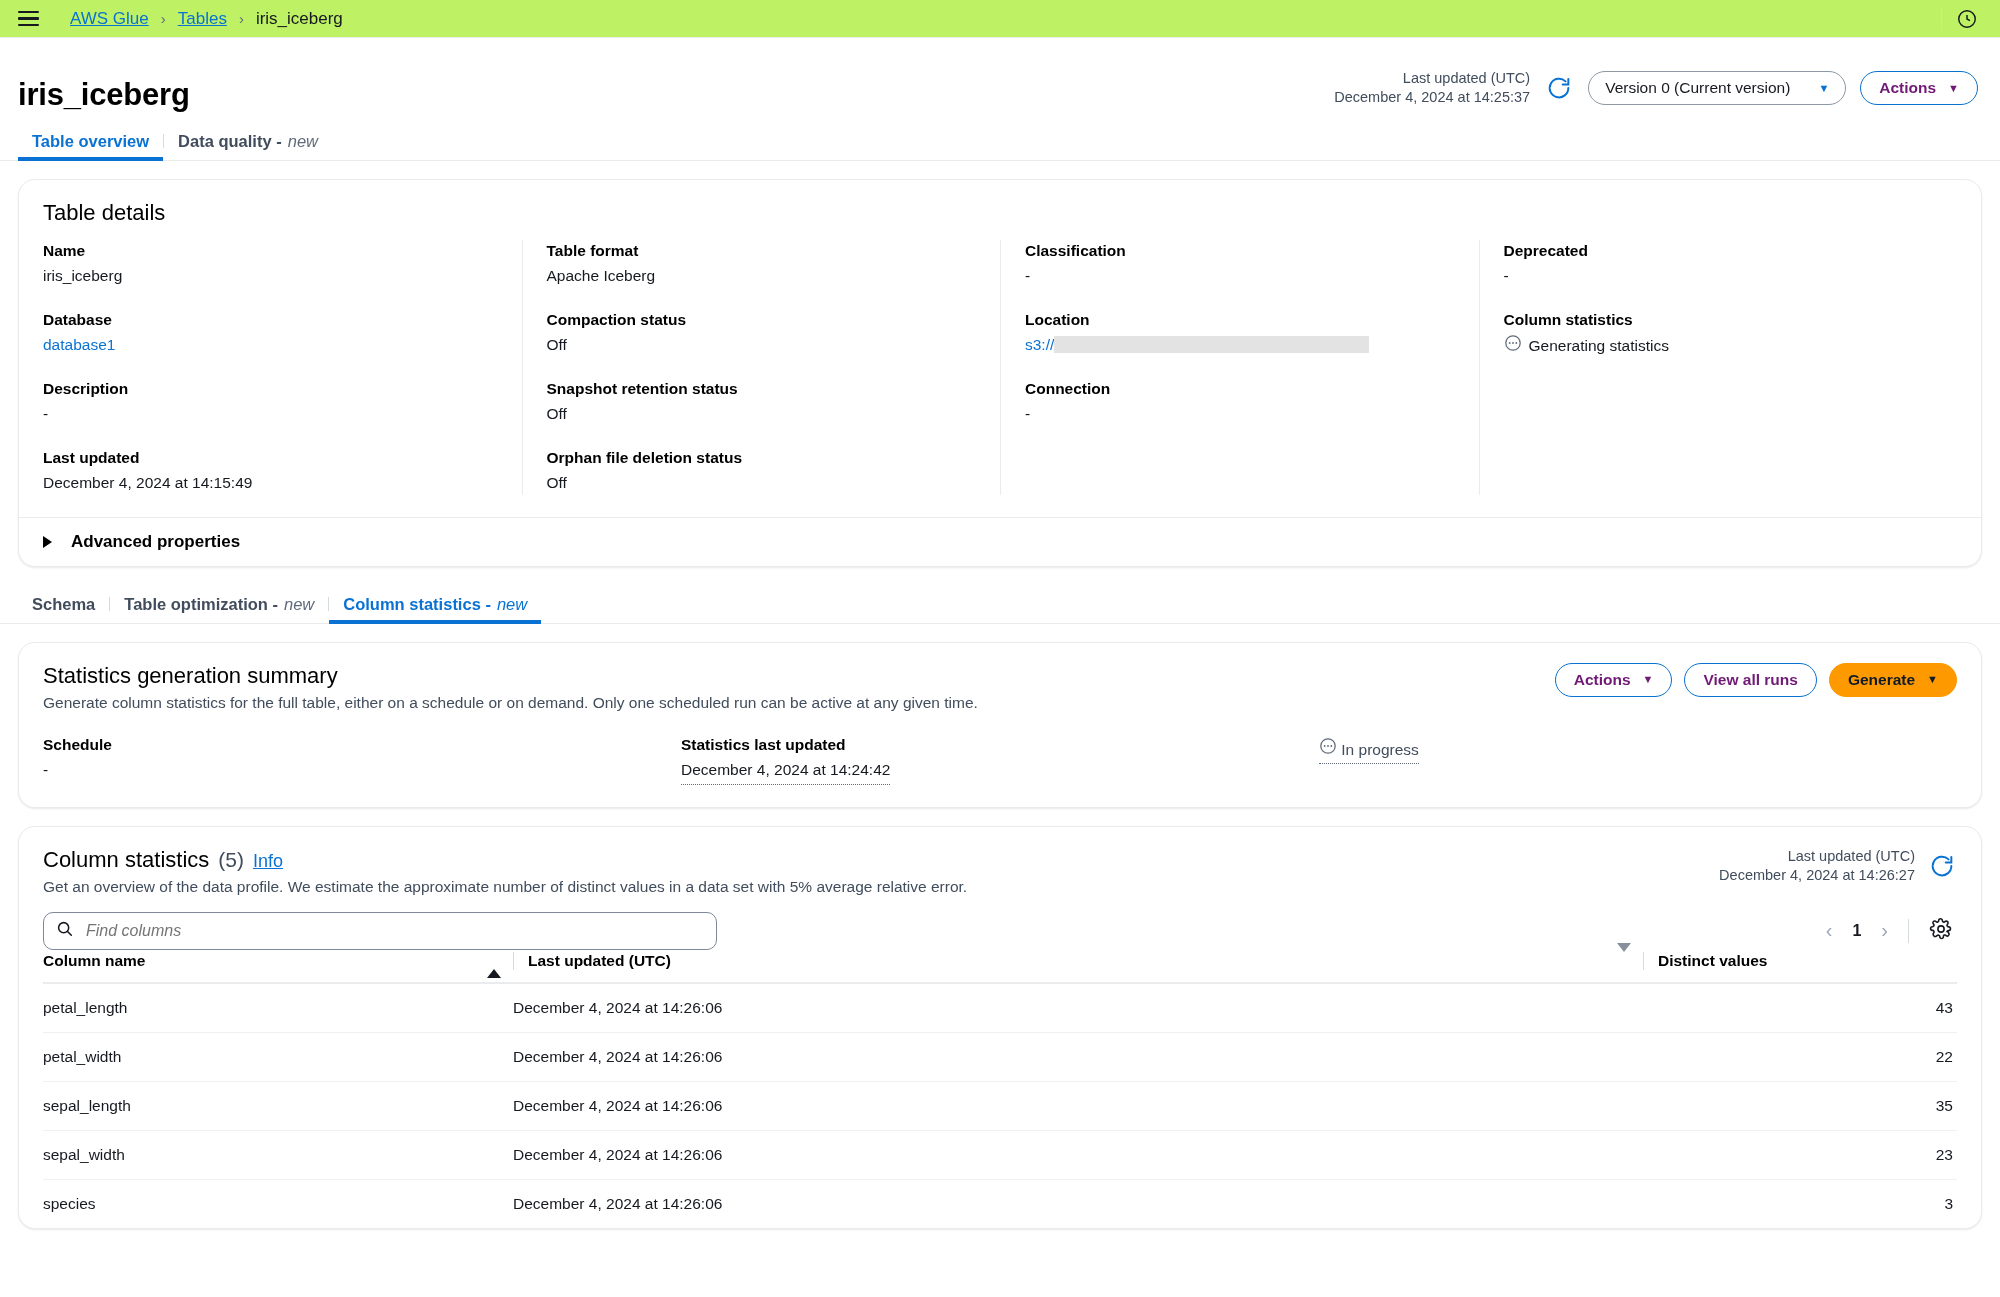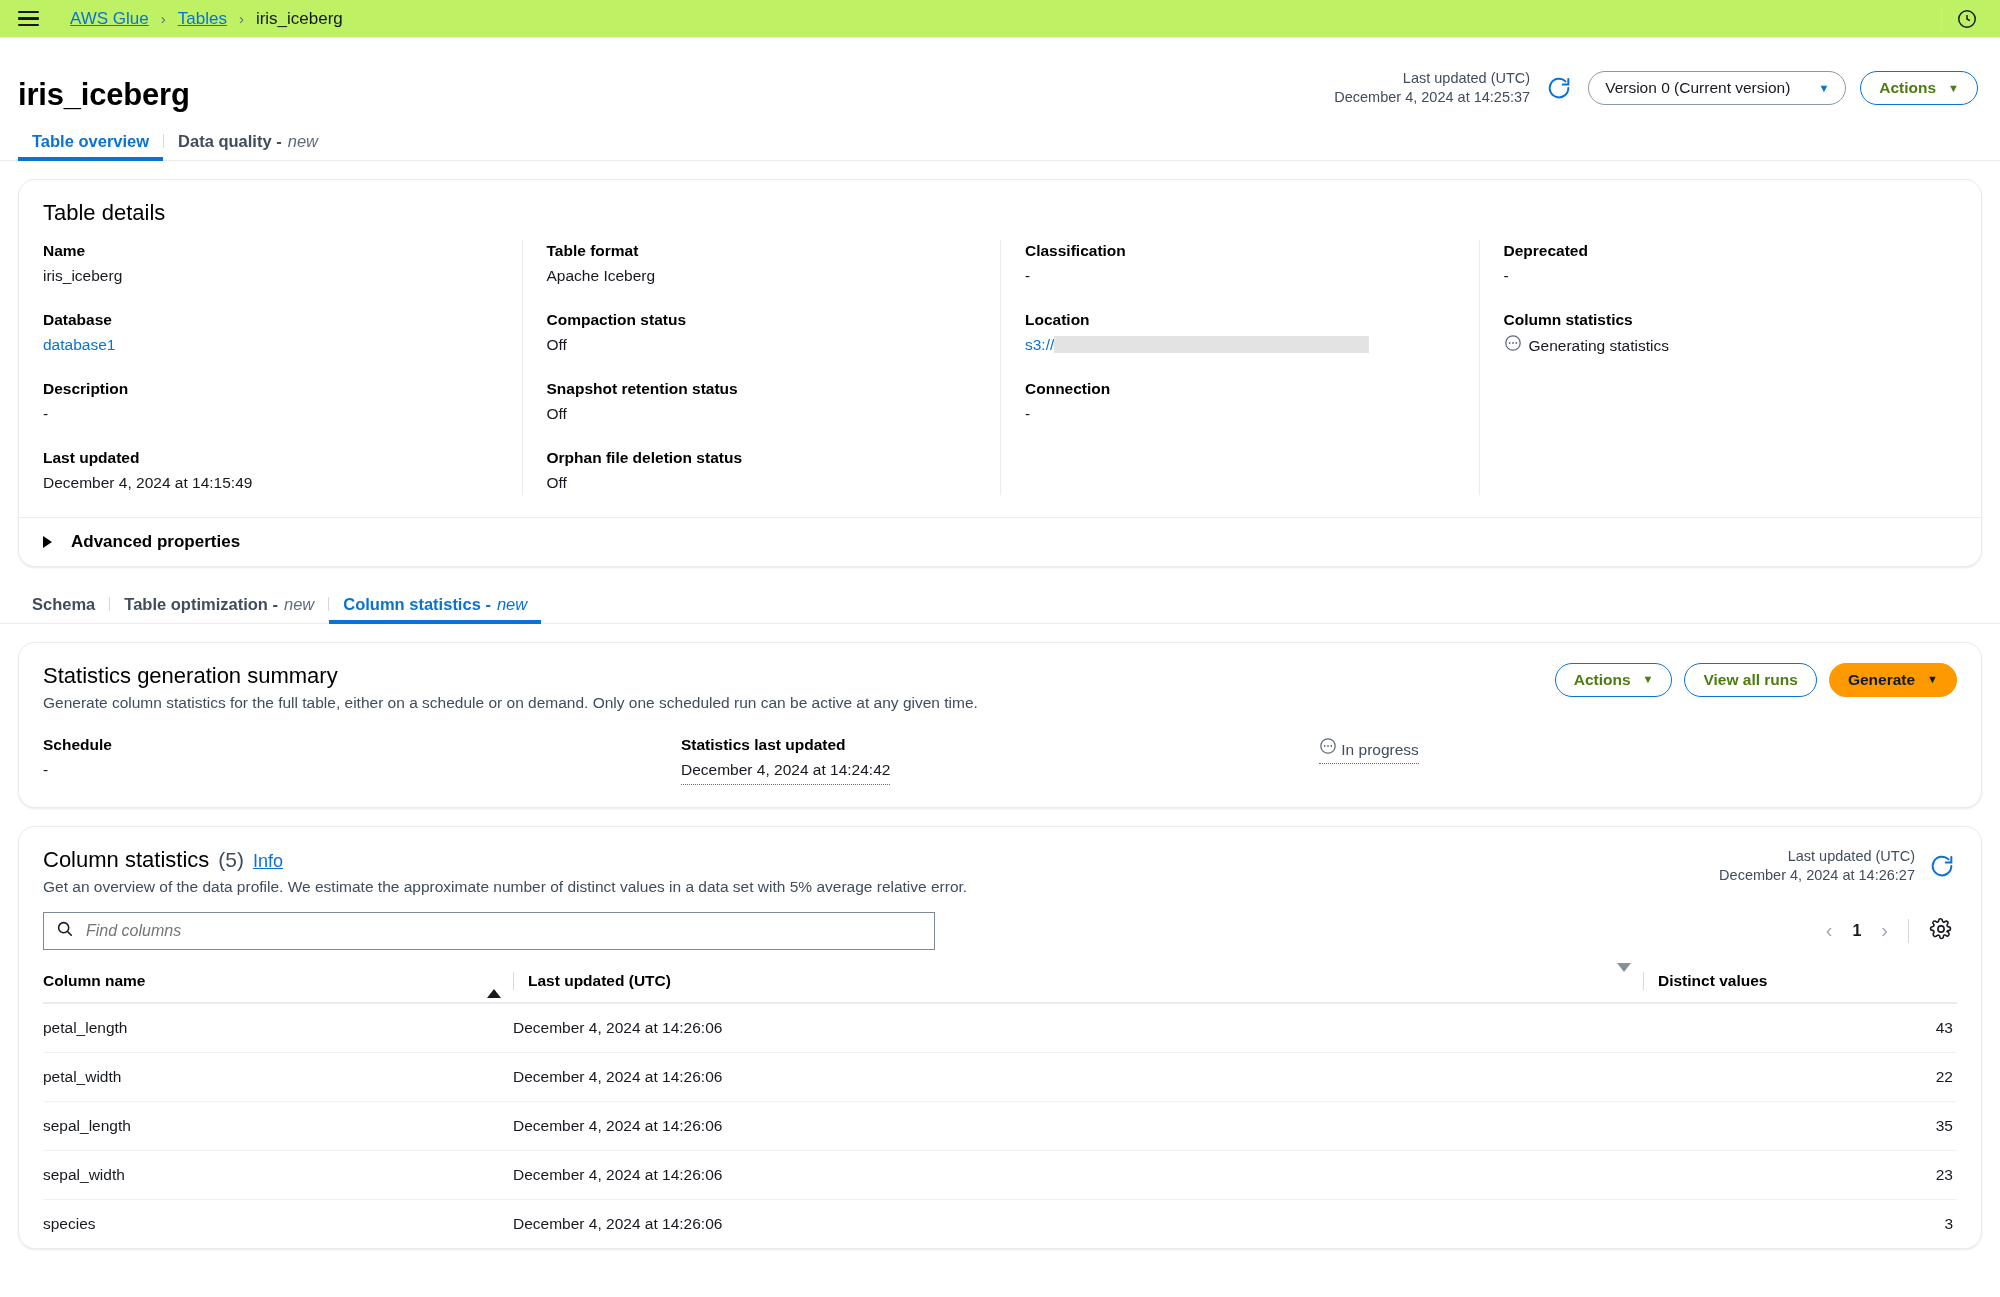--- a/index.html
+++ b/index.html
@@ -40,21 +40,21 @@
   }
   .page-title { font-size: 31px; font-weight: 700; letter-spacing: -0.2px; color:#000; line-height: 1; }
   .head-right { margin-left: auto; display: flex; align-items: center; gap: 14px; padding-bottom: 2px;}
   .lastupd { text-align: right; font-size: 14.5px; color: #414d5c; line-height: 1.35; }
   .refresh-btn {
     width: 30px; height: 30px; border-radius: 50%;
     display: flex; align-items: center; justify-content: center;
     cursor: pointer;
   }
   .btn {
-    border: 1px solid #0972d3; color: #4d7c0f;
+    border: 1px solid #0972d3; color: #701a75;
     background: #fff; border-radius: 22px;
     font-size: 15.5px; font-weight: 700;
     padding: 0 18px; height: 34px;
     display: inline-flex; align-items: center; gap: 12px;
     cursor: pointer; white-space: nowrap;
   }
   .btn.primary { background: #ff9900; border-color: #ff9900; color: #0f1b2a; }
   .btn .caret { font-size: 11px; line-height: 1; }
   .select-box {
     border: 1px solid #8c98a4; border-radius: 22px; background: #fff;
@@ -140,34 +140,34 @@
 
   
   .cs-head { display: flex; align-items: flex-start; }
   .cs-title-row { display: flex; align-items: baseline; gap: 9px; }
   .cs-count { font-size: 21px; font-weight: 400; color: #414d5c; }
   .info-link { font-size: 18px; color: #0972d3; text-decoration: underline; cursor: pointer; }
   .cs-right { margin-left: auto; display: flex; align-items: center; gap: 12px; }
 
   .toolbar { display: flex; align-items: center; margin-top: 16px; }
   .search-wrap {
-    position: relative; width: 892px; height: 38px;
-    border: 1px solid #7d8998; border-radius: 0;
+    position: relative; width: 674px; height: 38px;
+    border: 1px solid #7d8998; border-radius: 10px;
     display: flex; align-items: center; padding: 0 12px; gap: 10px; background:#fff;
   }
   .search-wrap input {
     border: none; outline: none; font-size: 16px; color: #5f6b7a;
     font-style: italic; width: 100%; font-family: inherit; background: transparent;
   }
   .pager { margin-left: auto; display: flex; align-items: center; gap: 20px; padding-right: 4px;}
   .pg-arrow { color: #9ba7b6; font-size: 20px; cursor: pointer; user-select: none;}
   .pg-num { font-size: 16px; font-weight: 700; color: #16191f; cursor: pointer;}
   .pg-div { width: 1px; height: 24px; background: #d5dbdb; }
 
-  table { width: 100%; border-collapse: collapse; margin-top: 22px; }
+  table { width: 100%; border-collapse: collapse; margin-top: 2px; }
   thead th {
     text-align: left; font-size: 15.5px; font-weight: 700; color: #000;
     padding: 0 0 12px 0; border-bottom: 2px solid #e9ebed;
     vertical-align: bottom;
   }
   .th-inner { display: flex; align-items: center; }
   .th-sort { margin-left: auto; padding-right: 12px; }
   .th-div { border-left: 1px solid #d5dbdb; padding-left: 14px; }
   tbody td {
     font-size: 15.5px; color: #16191f; padding: 15px 0; border-bottom: 1px solid #eef0f1;

